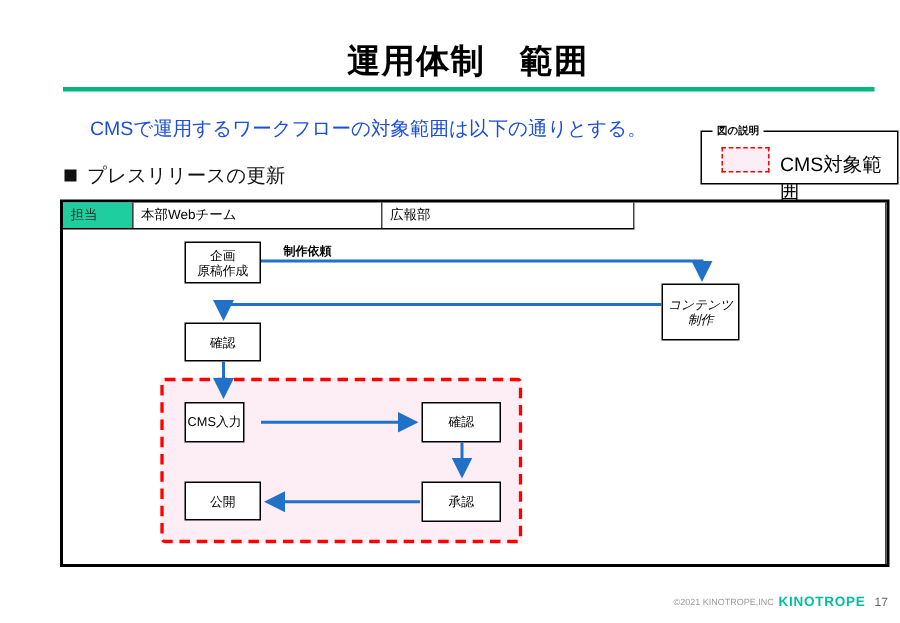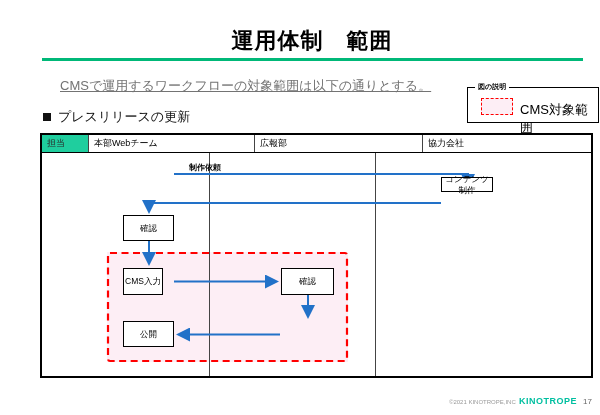--- a/index.html
+++ b/index.html
@@ -6,53 +6,53 @@
   .slide{
     position:relative;width:600px;height:415px;background:#ffffff;overflow:hidden;
     font-family:"Liberation Sans","DejaVu Sans",sans-serif;color:#000;margin-left:12px;
   }
   
   .title{
     position:absolute;top:26px;left:0;width:600px;text-align:center;
     font-size:22px;font-weight:bold;letter-spacing:1px;color:#000;
   }
   .title-rule{position:absolute;top:58px;left:30px;width:541px;height:3px;background:#00b878;}
-  .intro{position:absolute;top:77px;left:48px;font-size:13px;color:#737373;text-decoration:underline;}
+  .intro{position:absolute;top:77px;left:48px;font-size:13px;color:#1d4ed8;}
   
   .legend-box{position:absolute;left:455px;top:87px;width:130px;height:34px;border:1.5px solid #000;background:#fff;}
   .legend-title{position:absolute;top:-6px;left:7px;background:#fff;padding:0 3px;font-size:7px;font-weight:bold;color:#000;}
   .legend-swatch{position:absolute;left:13px;top:10px;width:30px;height:15px;border:1.6px dashed #ff0000;background:#fdeef5;}
   .legend-label{position:absolute;left:52px;top:13px;font-size:13px;color:#000;}
   
   .section-line{position:absolute;top:108px;left:31px;display:flex;align-items:center;}
   .bullet-square{width:8px;height:8px;background:#111;margin-right:7px;}
   .section-text{font-size:13px;color:#111;}
   
-  .table-wrap{position:absolute;left:28px;top:133px;width:553px;height:245px;border:2px solid #000;box-sizing:border-box;display:flex;flex-direction:column;}
+  .table-wrap{position:absolute;left:28px;top:133px;width:553px;height:245px;border:2px solid #000;box-sizing:border-box;display:flex;}
   .t-row{display:flex;}
   .t-head{height:18px;border-bottom:1.5px solid #000;box-sizing:border-box;}
   .t-body{flex:1;}
   .t-cell{box-sizing:border-box;border-right:1px solid #444;font-size:9px;padding:2px 0 0 5px;}
   .t-cell.last{border-right:none;}
   .t-label{width:47px;background:#1fce9e;color:#2a2a2a;}
   .t-c1{width:168px;}
   .t-c2{width:166px;}
   .t-c3{flex:1;}
   .t-body .t-cell{padding-top:3px;}
   .rowhdr{white-space:pre-line;line-height:1.25;}
   
   .cms-fill{position:absolute;left:95px;top:252px;width:241px;height:110px;background:#fdeef5;}
   .flow-svg{position:absolute;left:0;top:0;width:600px;height:415px;pointer-events:none;}
   .flow-box{
     position:absolute;background:#fff;border:1.5px solid #000;box-sizing:border-box;
     display:flex;align-items:center;justify-content:center;text-align:center;
     font-size:8.5px;line-height:1.2;white-space:pre-line;color:#000;
   }
   .b-plan{left:111px;top:161px;width:51px;height:28px;}
-  .b-content{left:429px;top:177px;width:52px;height:15px;}
+  .b-content{left:429px;top:189px;width:52px;height:38px;font-style:italic;}
   .b-check1{left:111px;top:215px;width:51px;height:26px;}
   .b-cms{left:111px;top:268px;width:40px;height:27px;}
   .b-check2{left:269px;top:268px;width:53px;height:27px;}
   .b-approve{left:269px;top:321px;width:53px;height:27px;}
   .b-publish{left:111px;top:321px;width:51px;height:26px;}
   .edge-label{position:absolute;left:177px;top:162px;width:44px;font-size:8px;font-weight:bold;color:#000;}
   
   .footer{position:absolute;left:0;top:395px;width:600px;height:16px;}
   .copyright{position:absolute;left:437px;top:4px;font-size:6px;color:#9a9a9a;}
   .logo{position:absolute;left:507px;top:1px;font-size:9px;font-weight:bold;letter-spacing:0.5px;color:#00bfa0;}
@@ -78,21 +78,20 @@
     <span class="section-text">プレスリリースの更新</span>
   </div>
 
   <div class="cms-fill"></div>
 
   <div class="table-wrap">
     <div class="t-row t-head">
       <div class="t-cell t-label">担当</div>
       <div class="t-cell t-c2">本部Webチーム</div>
       <div class="t-cell t-c1">広報部</div>
-      <div class="t-cell t-c3 last">協力会社</div>
     </div>
     <div class="t-row t-body">
       <div class="t-cell t-c1"></div>
       <div class="t-cell t-c2"></div>
       <div class="t-cell t-c3 last"></div>
     </div>
   </div>
 
   <svg class="flow-svg" viewBox="0 0 600 415" xmlns="http://www.w3.org/2000/svg">
     <defs>
@@ -102,26 +101,29 @@
     </defs>
     <rect x="96" y="253" width="239" height="108" rx="2" fill="none" stroke="#ff0000" stroke-width="2.2" stroke-dasharray="7 4.5"></rect>
     <path d="M162,174 L456,174 L456,185" fill="none" stroke="#2271c8" stroke-width="2" marker-end="url(#ah)"></path>
     <path d="M429,203 L137,203 L137,211" fill="none" stroke="#2271c8" stroke-width="2" marker-end="url(#ah)"></path>
     <path d="M137,241 L137,263" fill="none" stroke="#2271c8" stroke-width="2" marker-end="url(#ah)"></path>
     <path d="M162,281.5 L264,281.5" fill="none" stroke="#2271c8" stroke-width="2" marker-end="url(#ah)"></path>
     <path d="M296,295 L296,316" fill="none" stroke="#2271c8" stroke-width="2" marker-end="url(#ah)"></path>
     <path d="M268,334.5 L167,334.5" fill="none" stroke="#2271c8" stroke-width="2" marker-end="url(#ah)"></path>
   </svg>
 
+  <div class="flow-box b-plan">企画
+原稿作成</div>
   <div class="edge-label">制作依頼</div>
   <div class="flow-box b-content">コンテンツ
 制作</div>
   <div class="flow-box b-check1">確認</div>
   <div class="flow-box b-cms">CMS入力</div>
   <div class="flow-box b-check2">確認</div>
+  <div class="flow-box b-approve">承認</div>
   <div class="flow-box b-publish">公開</div>
 
   <div class="footer">
     <span class="copyright">©2021 KINOTROPE,INC</span>
     <span class="logo">KINOTROPE</span>
     <span class="page-num">17</span>
   </div>
 
 </div>
 

